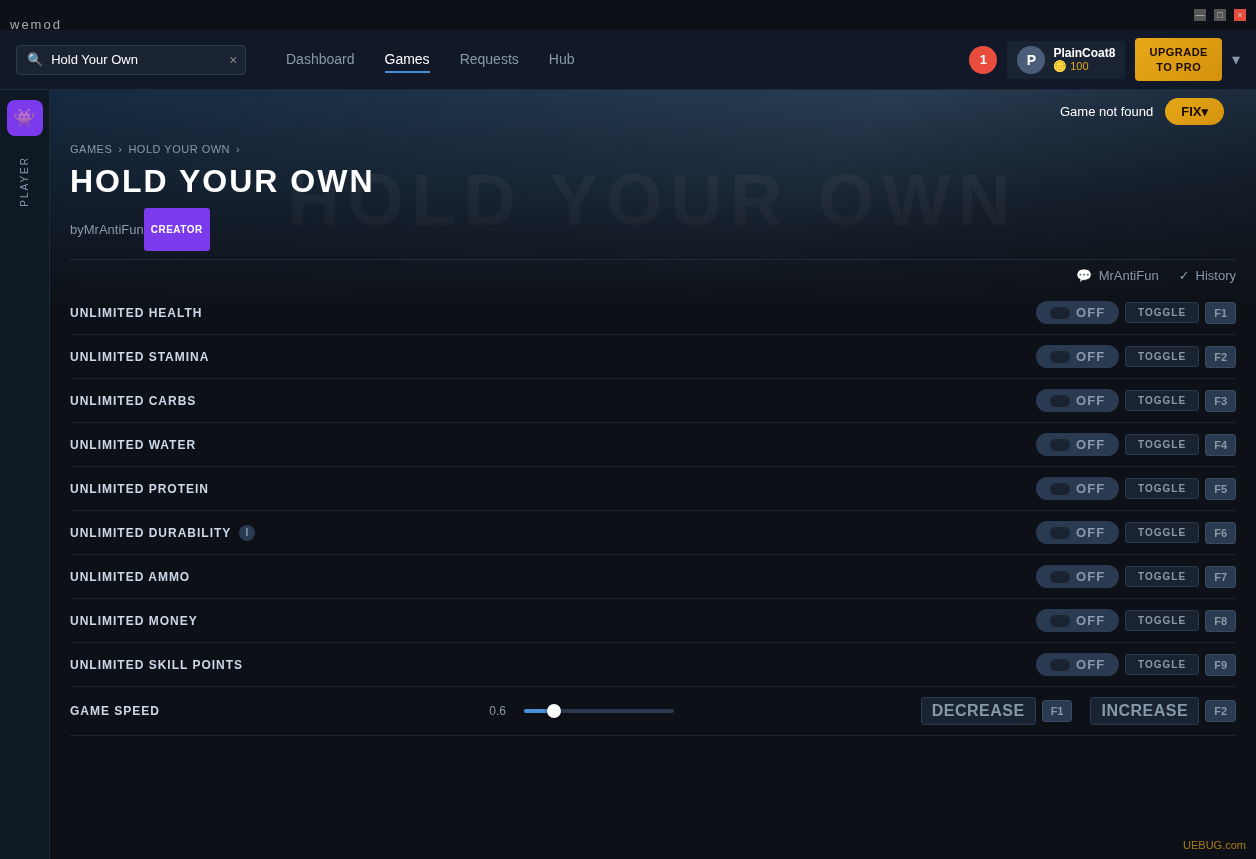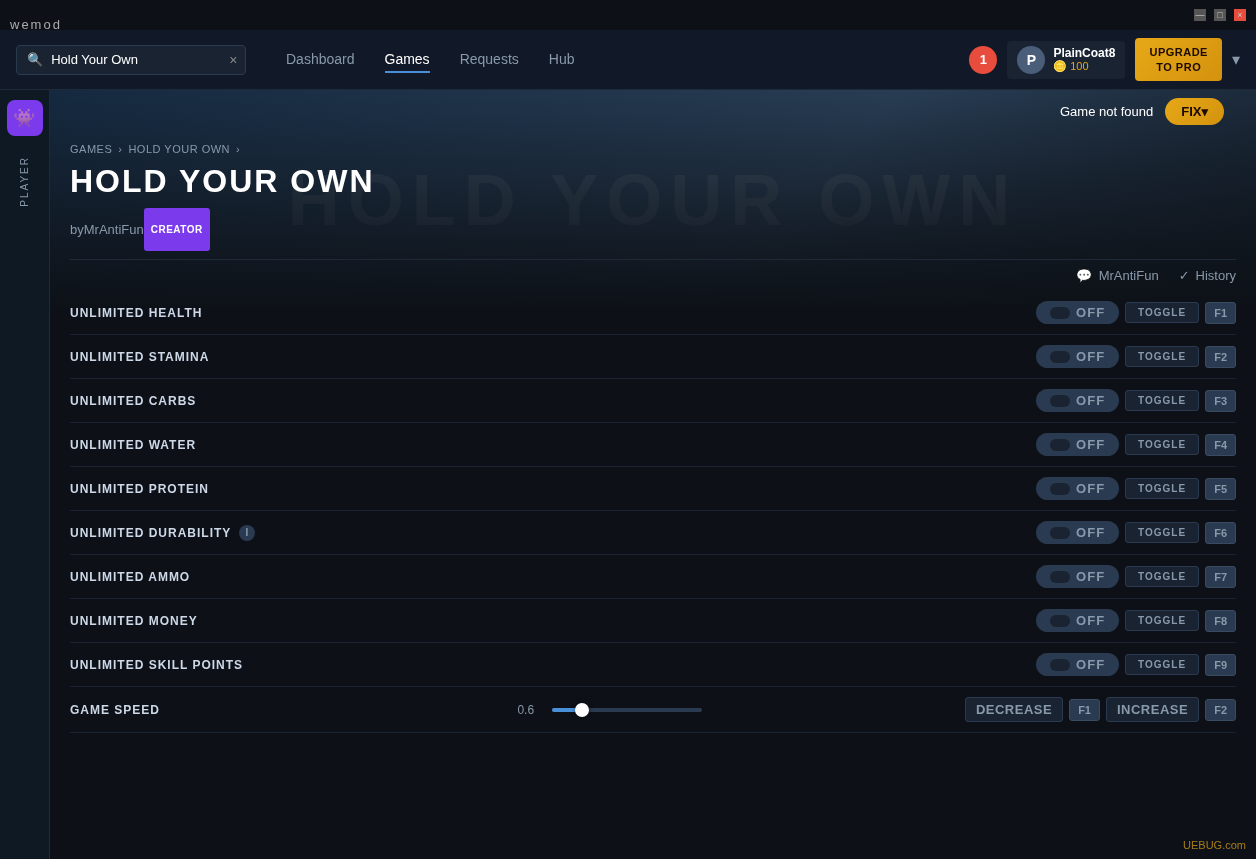--- a/index.html
+++ b/index.html
@@ -448,26 +448,27 @@
       top: 50%;
       transform: translateY(-50%);
       cursor: pointer;
       box-shadow: 0 0 4px rgba(0,0,0,0.5);
     }
     .dec-btn, .inc-btn {
       background: #1a2332;
       border: 1px solid #2a3a50;
       border-radius: 3px;
       padding: 4px 10px;
-      font-size: 13px;
+      font-size: 16px;
       font-weight: 700;
       letter-spacing: 0.5px;
       color: #8899aa;
       cursor: pointer;
       text-transform: uppercase;
+      margin-left: 12px;
     }
 
     
     #cheats-list::-webkit-scrollbar { width: 4px; }
     #cheats-list::-webkit-scrollbar-track { background: #0d1117; }
     #cheats-list::-webkit-scrollbar-thumb { background: #2a3a50; border-radius: 2px; }
 
     
     #watermark {
       position: absolute;

